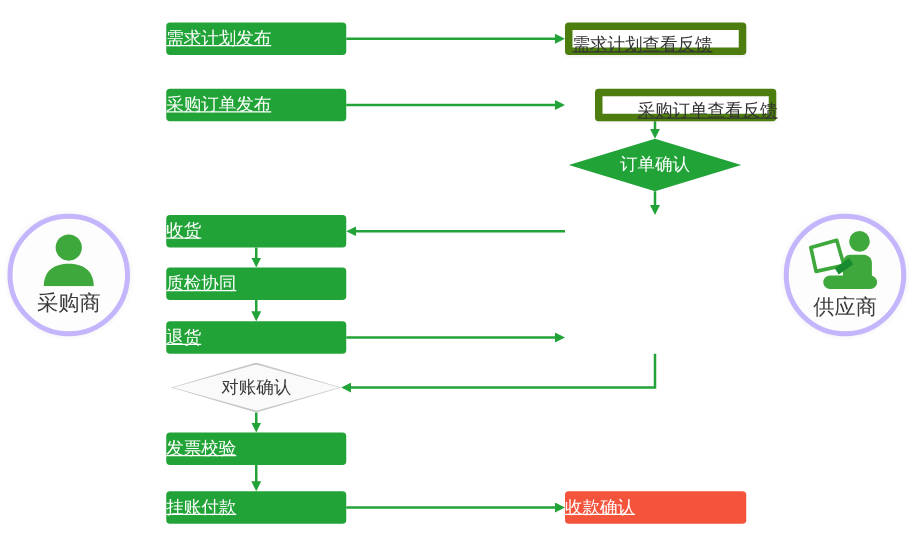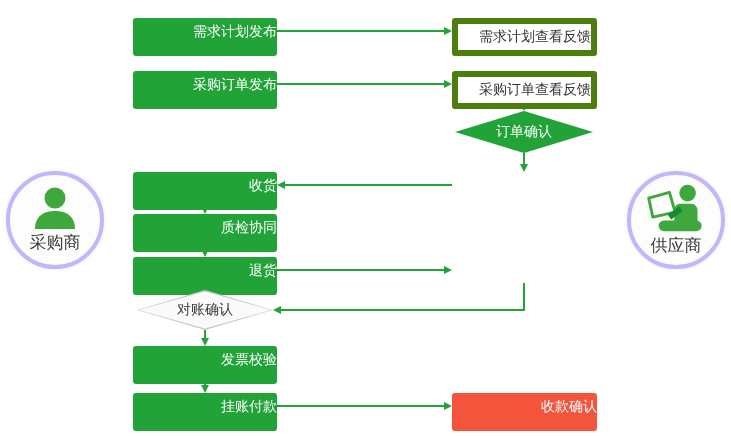--- a/index.html
+++ b/index.html
@@ -2,22 +2,22 @@
 <html><head>
 <meta charset="utf-8">
 <style>
   html,body{margin:0;padding:0;background:#ffffff;}
   .canvas{
     position:relative;width:731px;height:436px;background:#ffffff;
     font-family:"DejaVu Sans","Liberation Sans",sans-serif;overflow:hidden;
   }
   .connectors{position:absolute;left:0;top:0;width:731px;height:436px;pointer-events:none;}
   .pbox{
-    position:absolute;height:38px;line-height:26px;text-align:right;
-    font-size:14px;border-radius:3px;box-sizing:border-box;white-space:nowrap;
+    position:absolute;height:26px;line-height:26px;text-align:left;
+    font-size:14px;border-radius:3px;box-sizing:border-box;white-space:nowrap;text-decoration:underline;
   }
   .pbox.green{background:#22A338;color:#ffffff;}
   .pbox.white{background:#ffffff;border:6px solid #4d7c0f;color:#333333;line-height:24px;box-shadow:0 1px 2px rgba(0,0,0,0.05);}
   .pbox.red{background:#F4533C;color:#ffffff;}
   .diamond{
     position:absolute;display:flex;align-items:center;justify-content:center;
     font-size:14px;text-align:center;white-space:nowrap;
   }
   .dshape{position:absolute;inset:0;clip-path:polygon(50% 0,100% 50%,50% 100%,0 50%);}
   .green-diamond .dshape{background:#22A338;}
@@ -87,20 +87,20 @@
   <div class="pbox green" style="left:133px;top:257px;width:144px;">退货</div>
   <div class="diamond gray-diamond" style="left:137px;top:290px;width:136px;height:40px;">
     <div class="dshape-border"></div>
     <div class="dshape-fill"></div>
     <span class="dlabel">对账确认</span>
   </div>
   <div class="pbox green" style="left:133px;top:346px;width:144px;">发票校验</div>
   <div class="pbox green" style="left:133px;top:393px;width:144px;">挂账付款</div>
 
   <div class="pbox white" style="left:452px;top:18px;width:145px;">需求计划查看反馈</div>
-  <div class="pbox white" style="left:452px;top:71px;width:145px;">采购订单查看反馈</div>
+  <div class="pbox white" style="left:476px;top:71px;width:145px;padding-left:28px;">采购订单查看反馈</div>
   <div class="diamond green-diamond" style="left:455px;top:111px;width:138px;height:42px;">
     <div class="dshape"></div>
     <span class="dlabel">订单确认</span>
   </div>
   <div class="pbox red" style="left:452px;top:393px;width:145px;">收款确认</div>
 
 </div>
 
 </body></html>

